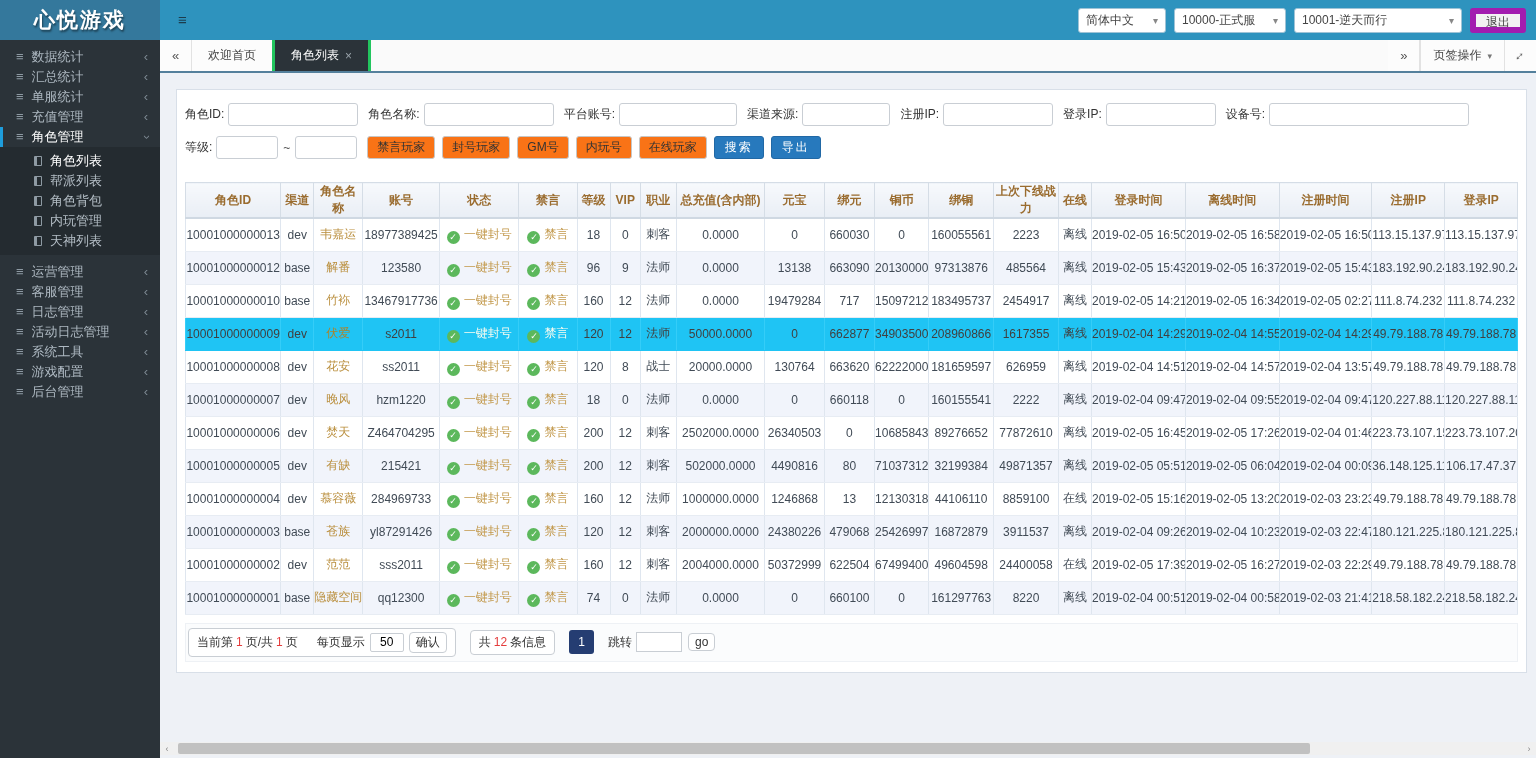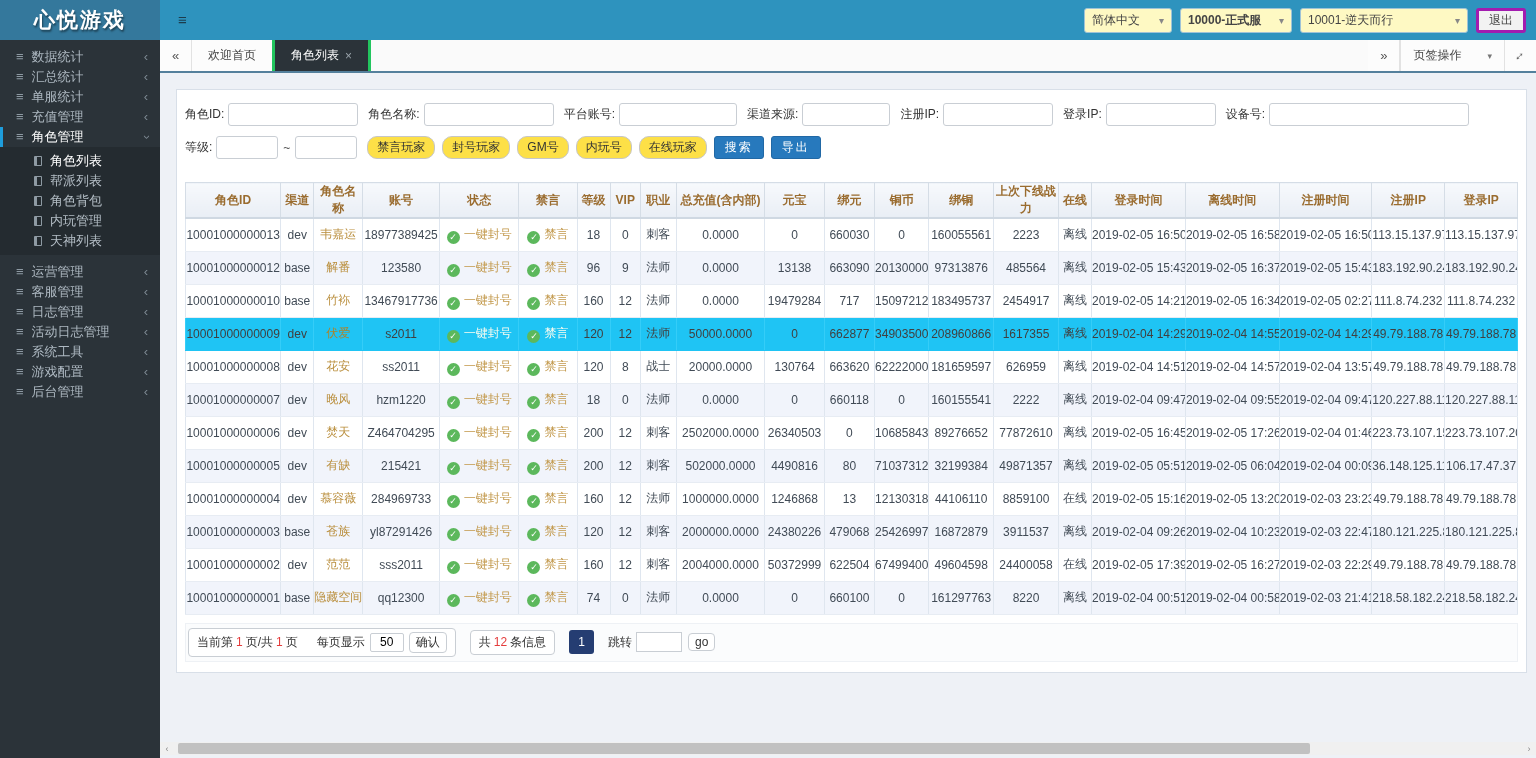--- a/index.html
+++ b/index.html
@@ -9,25 +9,25 @@
   
   .topbar { height:40px; display:flex; background:#2e93be; }
   .logo { width:160px; height:40px; background:#34789c; color:#fff; font-size:21px; font-weight:bold;
           display:flex; align-items:center; justify-content:center; letter-spacing:2px;
           text-shadow:1px 2px 2px rgba(0,0,0,.45); }
   .topbar-main { flex:1; display:flex; align-items:center; padding:0 10px; }
   .hamburger { width:18px; height:14px; margin:0 14px 0 8px; color:#1c3c4d; font-size:15px; line-height:14px; cursor:pointer; }
   .greeting { font-size:12px; color:#163747; white-space:nowrap; }
   .greeting b { color:#0d2833; }
   .topbar-right { margin-left:auto; display:flex; align-items:center; gap:8px; }
-  .hselect { background:#fef9c3; border:1px solid #9fc3d6; border-radius:3px; height:25px; font-size:12px; color:#444;
+  .hselect { background:#ffffff; border:1px solid #9fc3d6; border-radius:3px; height:25px; font-size:12px; color:#444;
              display:flex; align-items:center; justify-content:space-between; padding:0 7px; cursor:pointer; }
   .hselect .caret { color:#888; font-size:10px; margin-left:8px; }
-  .sel-lang { width:88px; } .sel-server-group { width:112px;font-weight:bold; } .sel-server { width:168px; }
-  .logout-btn { height:25px; padding:0 10px; background:#f2f2f2; border:3px solid #a21caf; border-radius:3px;
+  .sel-lang { width:88px; } .sel-server-group { width:112px; } .sel-server { width:168px; }
+  .logout-btn { height:25px; padding:0 10px; background:#f2f2f2; border:6px solid #a21caf; border-radius:3px;
                 font-size:12px; color:#444; cursor:pointer; }
 
   
   .layout { display:flex; height:718px; }
   .sidebar { width:160px; background:#2b3339; color:#aeb9c2; font-size:13px; flex-shrink:0; }
   .nav-item { height:20px; line-height:20px; display:flex; align-items:center; padding-left:13px; cursor:pointer;
               border-left:3px solid transparent; margin:0 0 0 0; }
   .nav-item + .nav-item { margin-top:0; }
   .nav-item { margin-bottom:0; }
   .nav-item .nav-icon { font-size:13px; margin-right:8px; color:#8e9aa3; }
@@ -46,37 +46,37 @@
   
   .tabbar { height:33px; background:#fafafa; display:flex; align-items:stretch; border-bottom:2px solid #54809c; }
   .tab-nav-btn { width:32px; display:flex; align-items:center; justify-content:center; color:#555; font-size:13px;
                  border-right:1px solid #e2e2e2; cursor:pointer; background:#fcfcfc; }
   .tab { padding:0 16px; display:flex; align-items:center; font-size:12px; color:#444; background:#fcfcfc;
          border-right:3px solid #22c55e; cursor:pointer; }
   .tab.active { background:#2b3339; color:#fff; }
   .tab-close { margin-left:6px; color:#9aa4ab; font-size:12px; cursor:pointer; }
   .tab-spacer { flex:1; }
   .tab-ops { display:flex; align-items:center; padding:0 12px; font-size:12px; color:#444; background:#fcfcfc;
-             border-left:1px solid #e2e2e2; cursor:pointer;gap:20px; }
+             border-left:1px solid #e2e2e2; cursor:pointer; }
   .tab-ops .caret { font-size:9px; color:#777; margin-left:6px; }
   .tab-expand { width:32px; display:flex; align-items:center; justify-content:center; border-left:1px solid #e2e2e2;
                 color:#666; cursor:pointer; background:#fcfcfc; }
   .tab-expand span { display:inline-block; transform:rotate(45deg); font-size:13px; }
 
   
   .content { flex:1; position:relative; padding:16px 9px 0 16px; overflow:hidden; }
   .panel { background:#fff; border:1px solid #d8dfe8; padding:8px 8px 10px 8px; }
 
   .filters { font-size:12px; color:#333; }
   .frow { display:flex; align-items:center; flex-wrap:nowrap; padding:5px 0; }
   .ffield { display:flex; align-items:center; margin-right:10px; white-space:nowrap; }
   .ffield label { margin-right:4px; }
   .ffield input { height:23px; border:1px solid #c9ced4; border-radius:3px; padding:0 5px; font-size:12px; outline:none; }
   .tilde { margin:0 5px; color:#555; }
-  .gbtn { height:23px; padding:0 9px; margin-right:7px; background:#fde047; border:1px solid #c6c6c6; border-radius:10px;
+  .gbtn { height:23px; padding:0 9px; margin-right:7px; background:#f97316; border:1px solid #c6c6c6; border-radius:3px;
           font-size:12px; color:#333; cursor:pointer; }
   .bbtn { height:23px; padding:0 10px; margin-right:7px; background:#2779bd; border:1px solid #2168a5; border-radius:3px;
           font-size:12px; color:#fff; cursor:pointer; letter-spacing:2px; }
 
   
   table.roles { width:100%; border-collapse:collapse; table-layout:fixed; margin-top:18px; font-size:12px; }
   table.roles th { background:linear-gradient(#f7f9fc,#e9eef5); color:#9a6c2f; font-weight:bold; height:33px;
                    border:1px solid #d5dde6; border-bottom:2px solid #cfd8e2; }
   table.roles td { height:33px; text-align:center; border-left:1px solid #dfe6ef; border-right:1px solid #dfe6ef;
                    border-bottom:1px solid #e7ecf3; color:#414b56; overflow:hidden; white-space:nowrap; }

